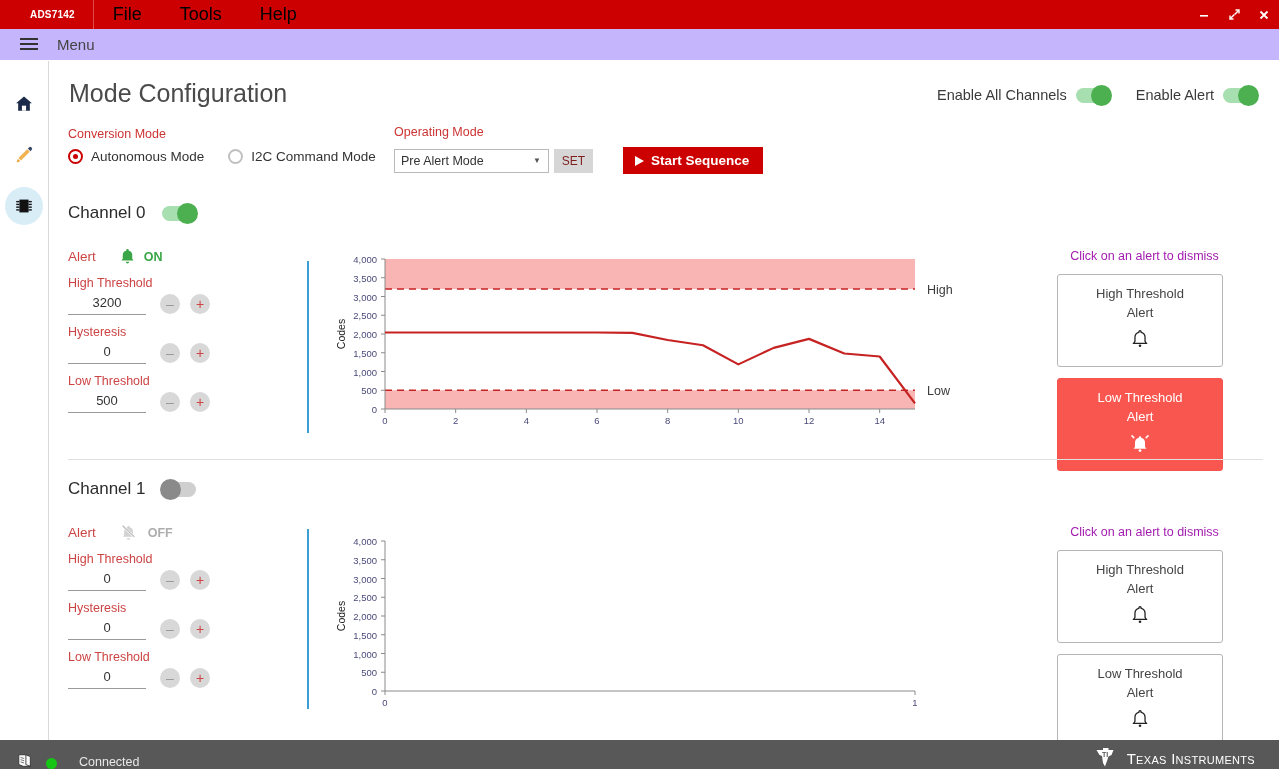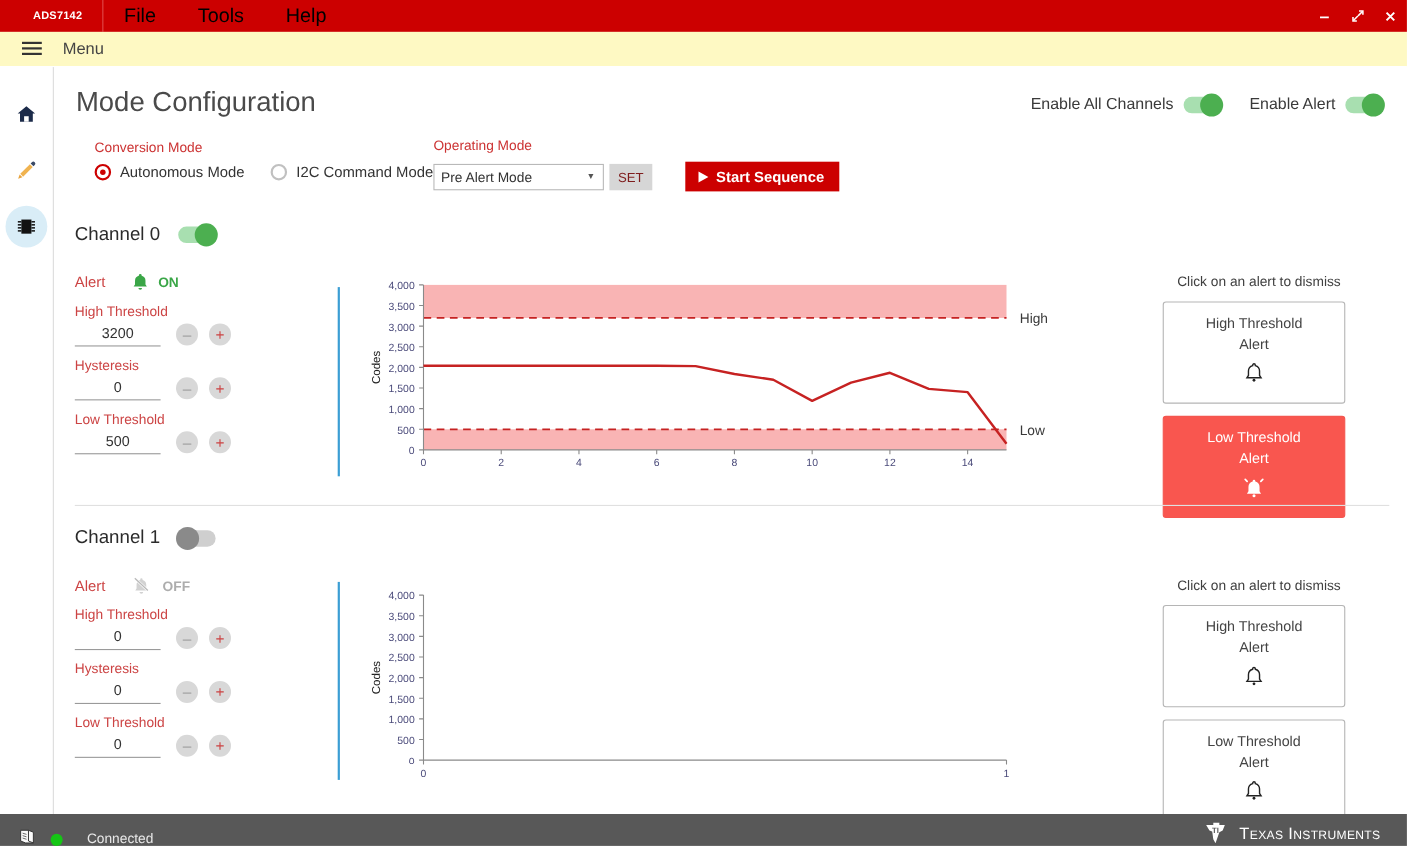--- a/index.html
+++ b/index.html
@@ -29,21 +29,21 @@
   .win-ctrls { margin-left: auto; display: flex; align-items: center; height: 29px; }
   .win-btn {
     width: 30px; height: 29px; display: flex; align-items: center; justify-content: center;
     color: #ffffff; font-size: 13px;
   }
   .win-btn svg { display: block; }
 
   
   .menubar {
     position: absolute; left: 0; top: 29px; width: 1279px; height: 32px;
-    background: #fef9c3; display: flex; align-items: center;
+    background: #c4b5fd; display: flex; align-items: center;
     border-bottom: 1px solid #ffffff;
   }
   .hamburger {
     width: 18px; height: 13px; margin-left: 20px; position: relative; cursor: pointer;
   }
   .hamburger span {
     position: absolute; left: 0; width: 18px; height: 2px; background: #333;
   }
   .hamburger span:nth-child(1) { top: 0; }
   .hamburger span:nth-child(2) { top: 5px; }
@@ -81,21 +81,21 @@
   }
   .switch.on { background: #a8dfb0; }
   .switch.off { background: #cfcfcf; }
   .switch .knob {
     position: absolute; top: -3px; width: 21px; height: 21px; border-radius: 50%;
   }
   .switch.on .knob { right: -2px; background: #4caf50; }
   .switch.off .knob { left: -2px; background: #8a8a8a; }
 
   .section-label { font-size: 12.5px; color: #cc3333; }
-  .conv-mode { position: absolute; left: 37px; top: 66px; }
+  .conv-mode { position: absolute; left: 19px; top: 66px; }
   .radio-row { display: flex; align-items: center; gap: 8px; margin-top: 8px; }
   .radio {
     width: 15px; height: 15px; border-radius: 50%; border: 2px solid #c0c0c0;
     position: relative; display: inline-block; cursor: pointer;
   }
   .radio.checked { border-color: #cc0000; }
   .radio.checked::after {
     content: ""; position: absolute; left: 3px; top: 3px; width: 5px; height: 5px;
     border-radius: 50%; background: #cc0000;
   }
@@ -150,21 +150,21 @@
     color: #cc4444; font-size: 14px; border: none; cursor: pointer;
     display: flex; align-items: center; justify-content: center; line-height: 1;
   }
   .stepper.minus { margin-left: 14px; color: #9a9a9a; }
   .stepper.plus { margin-left: 10px; }
 
   .chart-wrap { position: absolute; left: 258px; }
   .chart-bar { position: absolute; left: 0; top: 0; width: 2px; background: #3b9ed4; }
 
   .alerts-col { position: absolute; left: 1008px; width: 175px; }
-  .alerts-hint { font-size: 12.5px; color: #404040; text-align: center; }
+  .alerts-hint { font-size: 12.5px; color: #a21caf; text-align: center; }
   .alert-box {
     width: 166px; height: 93px; margin-top: 11px; border-radius: 3px;
     display: flex; flex-direction: column; align-items: center; justify-content: center;
     cursor: pointer; font-size: 13px; line-height: 1.45;
   }
   .alert-box.idle { border: 1px solid #b5b5b5; background: #fff; color: #444; }
   .alert-box.active { border: 1px solid #f4564f; background: #f9564f; color: #fff; }
   .alert-box .bell { margin-top: 5px; }
 
   

